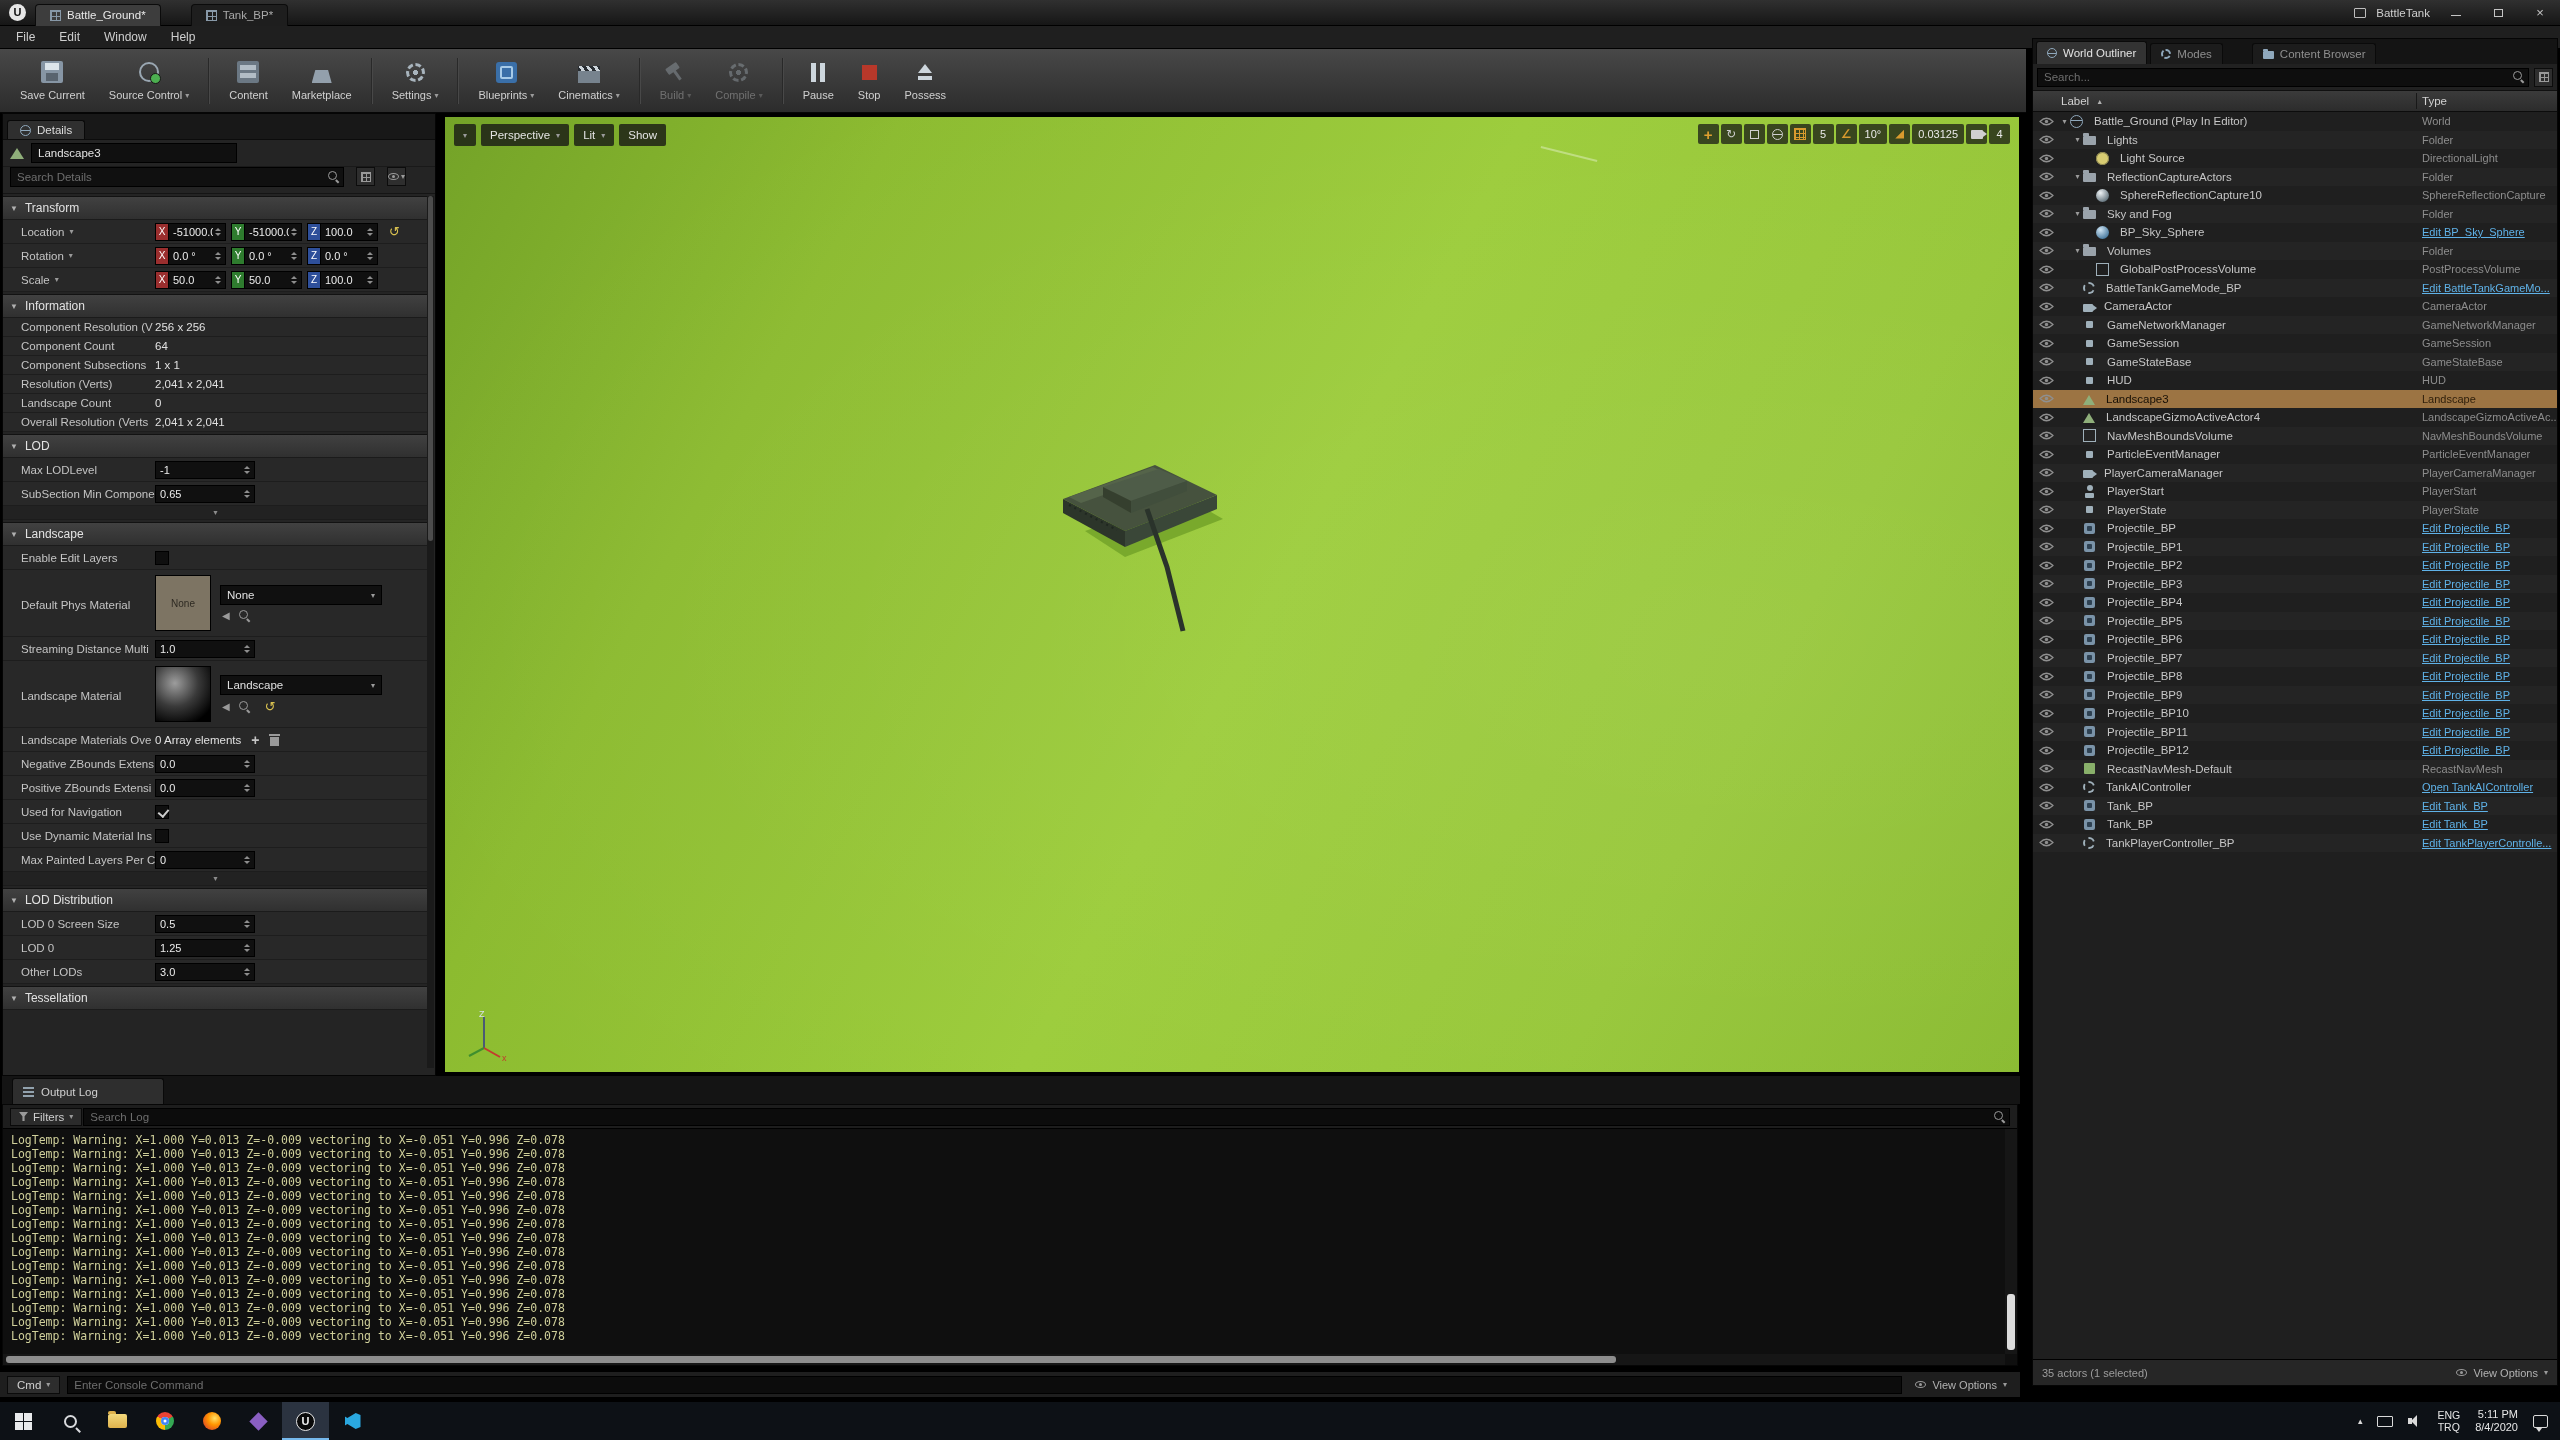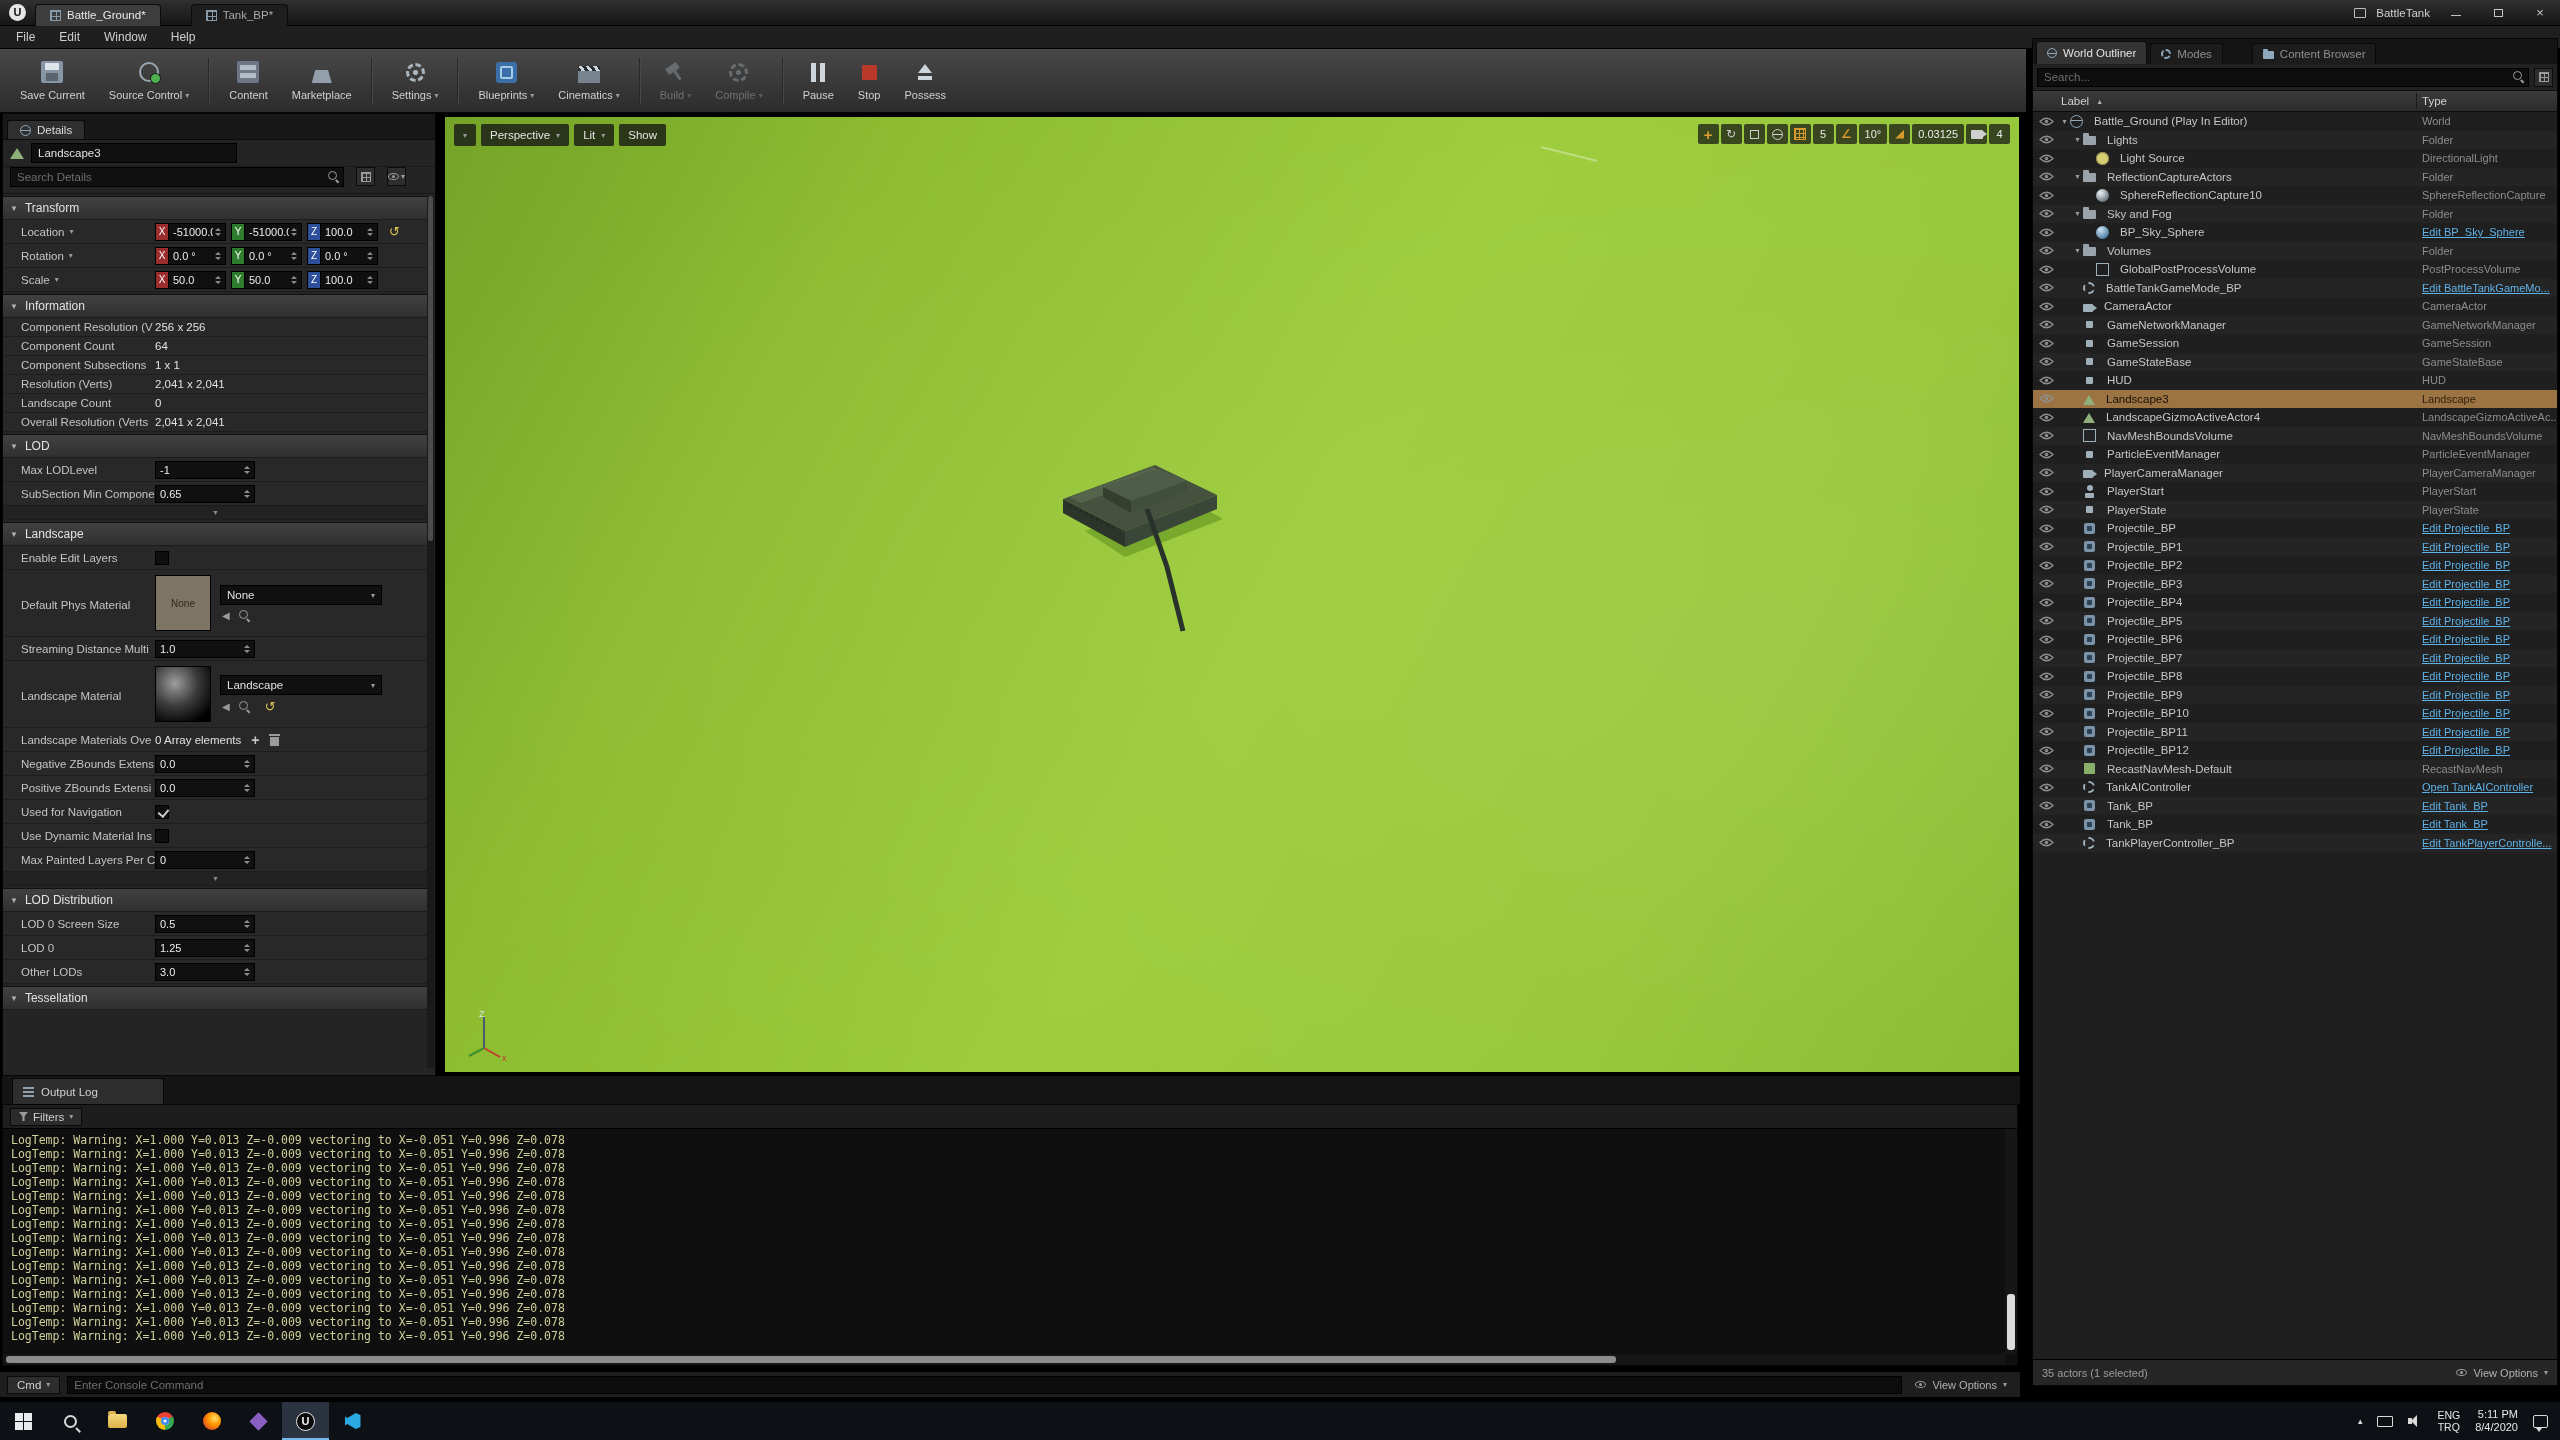--- a/index.html
+++ b/index.html
@@ -795,20 +795,24 @@
   </svg>
 </div>
 
 <div id="log-panel">
   <div class="log-filter">
     <div class="filters-chip">
       <span class="funnel"></span>
       <span>Filters</span>
       <span class="dd">▾</span>
     </div>
+    <div class="log-search">
+      <input placeholder="Search Log" style="">
+      <span class="mag inside"></span>
+    </div>
   </div>
   <div class="log-body">
     <div id="log-lines">
         <div class="log-line warning">LogTemp: Warning: X=1.000 Y=0.013 Z=-0.009 vectoring to X=-0.051 Y=0.996 Z=0.078</div>
         <div class="log-line warning">LogTemp: Warning: X=1.000 Y=0.013 Z=-0.009 vectoring to X=-0.051 Y=0.996 Z=0.078</div>
         <div class="log-line warning">LogTemp: Warning: X=1.000 Y=0.013 Z=-0.009 vectoring to X=-0.051 Y=0.996 Z=0.078</div>
         <div class="log-line warning">LogTemp: Warning: X=1.000 Y=0.013 Z=-0.009 vectoring to X=-0.051 Y=0.996 Z=0.078</div>
         <div class="log-line warning">LogTemp: Warning: X=1.000 Y=0.013 Z=-0.009 vectoring to X=-0.051 Y=0.996 Z=0.078</div>
         <div class="log-line warning">LogTemp: Warning: X=1.000 Y=0.013 Z=-0.009 vectoring to X=-0.051 Y=0.996 Z=0.078</div>
         <div class="log-line warning">LogTemp: Warning: X=1.000 Y=0.013 Z=-0.009 vectoring to X=-0.051 Y=0.996 Z=0.078</div>

